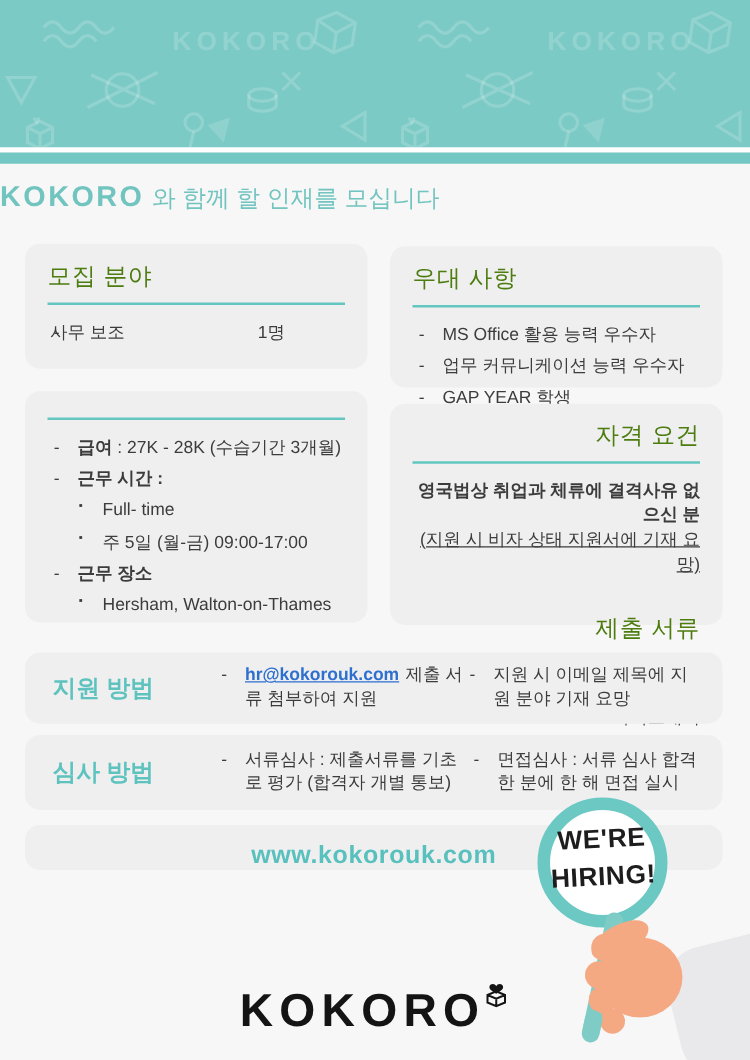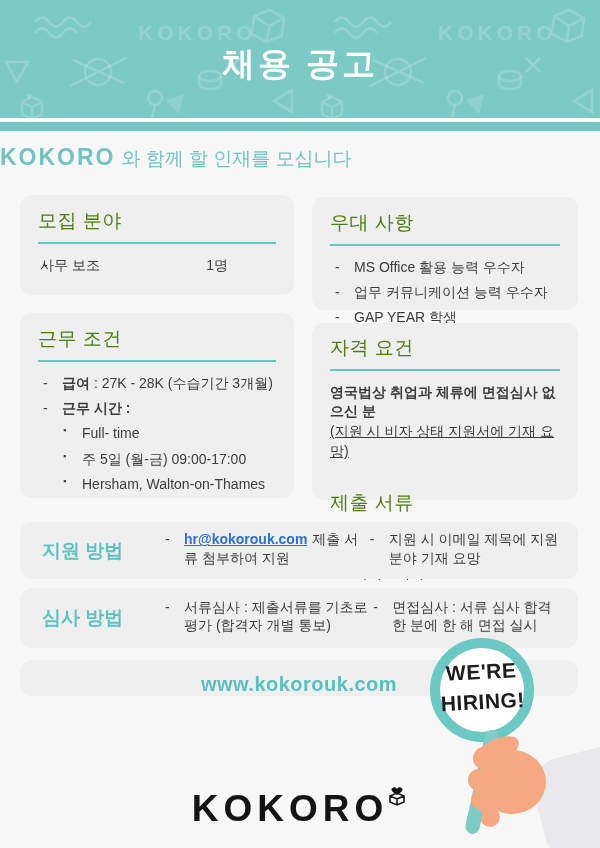--- a/index.html
+++ b/index.html
@@ -25,39 +25,39 @@
   .subtitle .rest  { font-size:19px; margin-left:6px; }
 
   
   .card { position:absolute; background:#efeff0; border-radius:12px; box-sizing:border-box; padding:13px 18px; }
   .card-title { color:#4d7c0f; font-size:19px; font-weight:normal; letter-spacing:0.5px; }
   .card-rule  { height:2px; background:#64c6c0; border:none; margin:8px 0 12px 0; }
 
   #box-recruit   { left:20px;  top:195px; width:274px; height:100px; }
   #box-preferred { left:312px; top:197px; width:266px; height:113px; }
   #box-cond      { left:20px;  top:313px; width:274px; height:185px; }
-  #box-req       { left:312px; top:323px; width:266px; height:177px; padding-top:12px; }
+  #box-req       { left:312px; top:323px; width:266px; height:177px; padding-top:12px;text-align:right; }
   #box-apply     { left:20px;  top:522px; width:558px; height:57px; }
   #box-screen    { left:20px;  top:588px; width:558px; height:60px; }
   #box-url       { left:20px;  top:660px; width:558px; height:36px; display:flex; align-items:flex-start; justify-content:center; }
 
   .dash-item { position:relative; padding-left:24px; font-size:14px; line-height:1.3; margin-bottom:7px; }
   .dash-item::before { content:"-"; position:absolute; left:5px; top:0; color:#3c3c3c; }
   .sq-item { position:relative; padding-left:20px; margin-left:24px; font-size:14px; line-height:1.3; margin-bottom:7px; }
   .sq-item::before { content:"▪"; position:absolute; left:1px; top:1px; font-size:9px; color:#3c3c3c; }
   .bold { font-weight:bold; }
 
   .recruit-row { display:flex; padding:0 2px; }
   .recruit-row .count { margin-left:auto; padding-right:46px; font-size:14px; }
 
   .req-bold { font-size:14px; font-weight:bold; line-height:1.35; }
   .req-note { font-size:14px; line-height:1.45;text-decoration:underline; }
   .second-title { margin-top:29px; }
 
-  .row-card { display:flex; align-items:center; }
+  .row-card { display:flex; align-items:center;gap:12px; }
   .row-title { flex:none; width:118px; color:#5ec3be; font-size:19px; font-weight:bold; padding-left:4px; }
   .row-list { display:flex; flex-direction:row; justify-content:flex-start; }
   .row-list .dash-item { margin-bottom:4px; }
   .row-list .dash-item:last-child { margin-bottom:0; }
   .email-link { color:#2e6fd0; text-decoration:underline; font-weight:bold; }
   .after-email { margin-left:5px; }
 
   .url-text { color:#58c0bd; font-size:20px; font-weight:bold; letter-spacing:0.5px; }
 
   
@@ -130,21 +130,20 @@
             <path d="M166,100 L184,94 L179,114 Z" fill="rgba(255,255,255,0.14)" stroke="none"></path>
           </g>
           <g transform="translate(22,94)">
             <path d="M0,8 L10,3 L20,8 L20,20 L10,25 L0,20 Z M0,8 L10,13 L20,8 M10,13 V25"></path>
             <text x="4" y="6" font-size="11" fill="rgba(255,255,255,0.18)" stroke="none">♥</text>
           </g>
           <path d="M292,90 v22 l-18,-11 z"></path>
         </g>
       </g>
     </svg>
-    <div class="header-title">채용 공고</div>
   </div>
   <div class="divider-gap"></div>
   <div class="divider-band"></div>
 
   <div class="subtitle">
     <span class="brand">KOKORO</span><span class="rest">와 함께 할 인재를 모십니다</span>
   </div>
 
   <div class="card" id="box-recruit">
     <div class="card-title">모집 분야</div>
@@ -157,37 +156,39 @@
 
   <div class="card" id="box-preferred">
     <div class="card-title">우대 사항</div>
     <hr class="card-rule">
     <div class="dash-item">MS Office 활용 능력 우수자</div>
     <div class="dash-item">업무 커뮤니케이션 능력 우수자</div>
     <div class="dash-item">GAP YEAR 학생</div>
   </div>
 
   <div class="card" id="box-cond">
-    <div class="card-title">근무 조건</div>
     <hr class="card-rule">
     <div class="dash-item">
       <span class="bold">급여</span><span> : 27K - 28K (수습기간 3개월)</span>
     </div>
     <div class="dash-item">
       <span class="bold">근무 시간 :</span>
     </div>
     <div class="sq-item">Full- time</div>
     <div class="sq-item">주 5일 (월-금) 09:00-17:00</div>
+    <div class="dash-item">
+      <span class="bold">근무 장소</span>
+    </div>
     <div class="sq-item">Hersham, Walton-on-Thames</div>
   </div>
 
   <div class="card" id="box-req">
     <div class="card-title">자격 요건</div>
     <hr class="card-rule">
-    <div class="req-bold">영국법상 취업과 체류에 면접심사 없으신 분</div>
+    <div class="req-bold">영국법상 취업과 체류에 결격사유 없으신 분</div>
     <div class="req-note">(지원 시 비자 상태 지원서에 기재 요망)</div>
     <div class="card-title second-title">제출 서류</div>
     <hr class="card-rule">
     <div class="dash-item">CV (이력서)</div>
     <div class="dash-item">자기소개서</div>
   </div>
 
   <div class="card row-card" id="box-apply">
     <div class="row-title">지원 방법</div>
     <div class="row-list">

